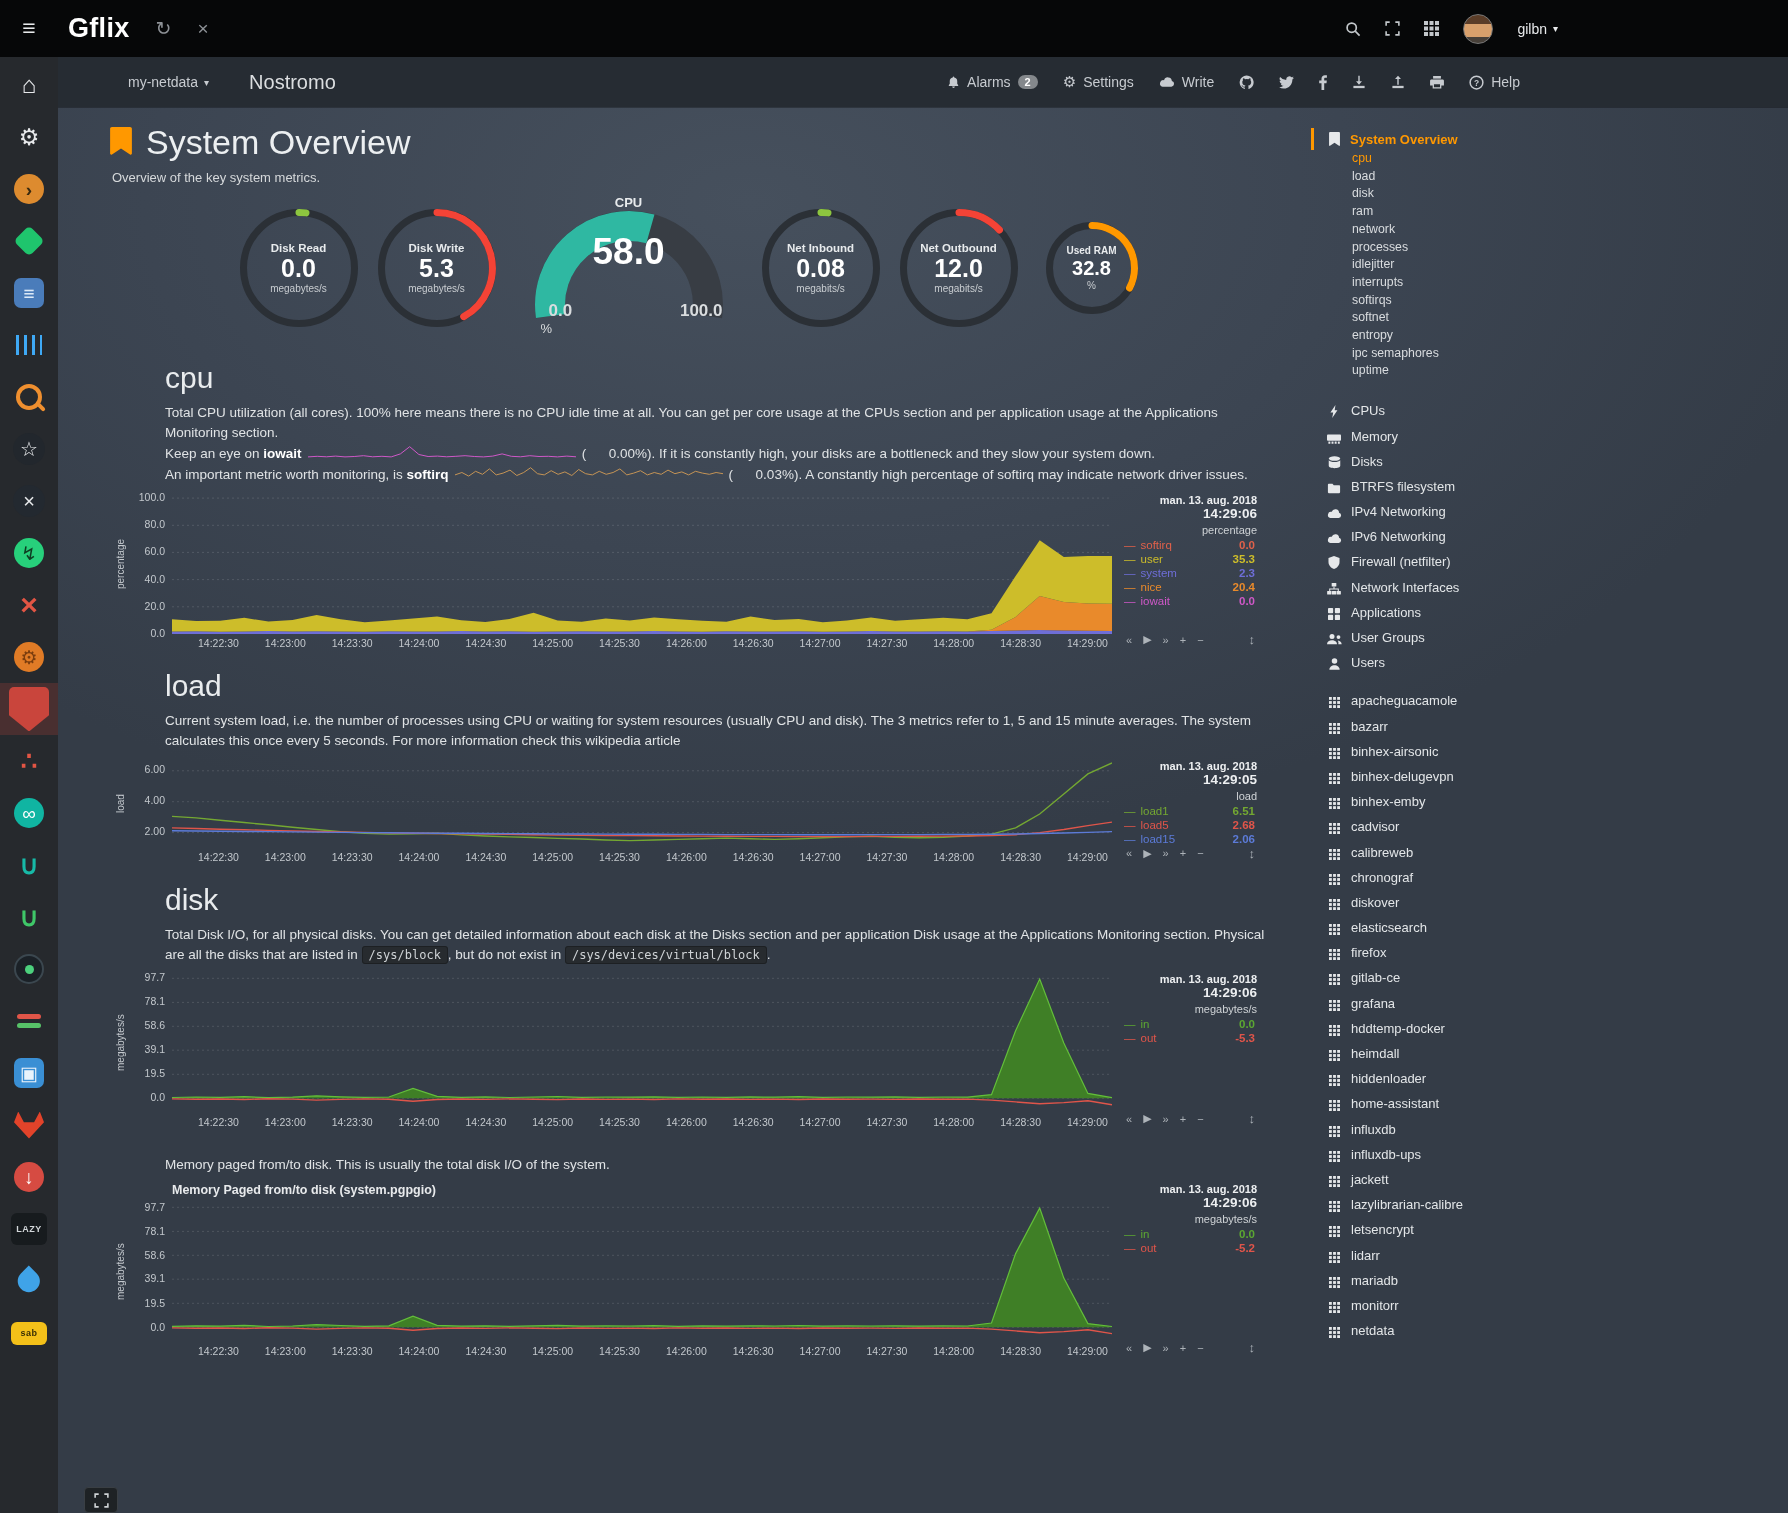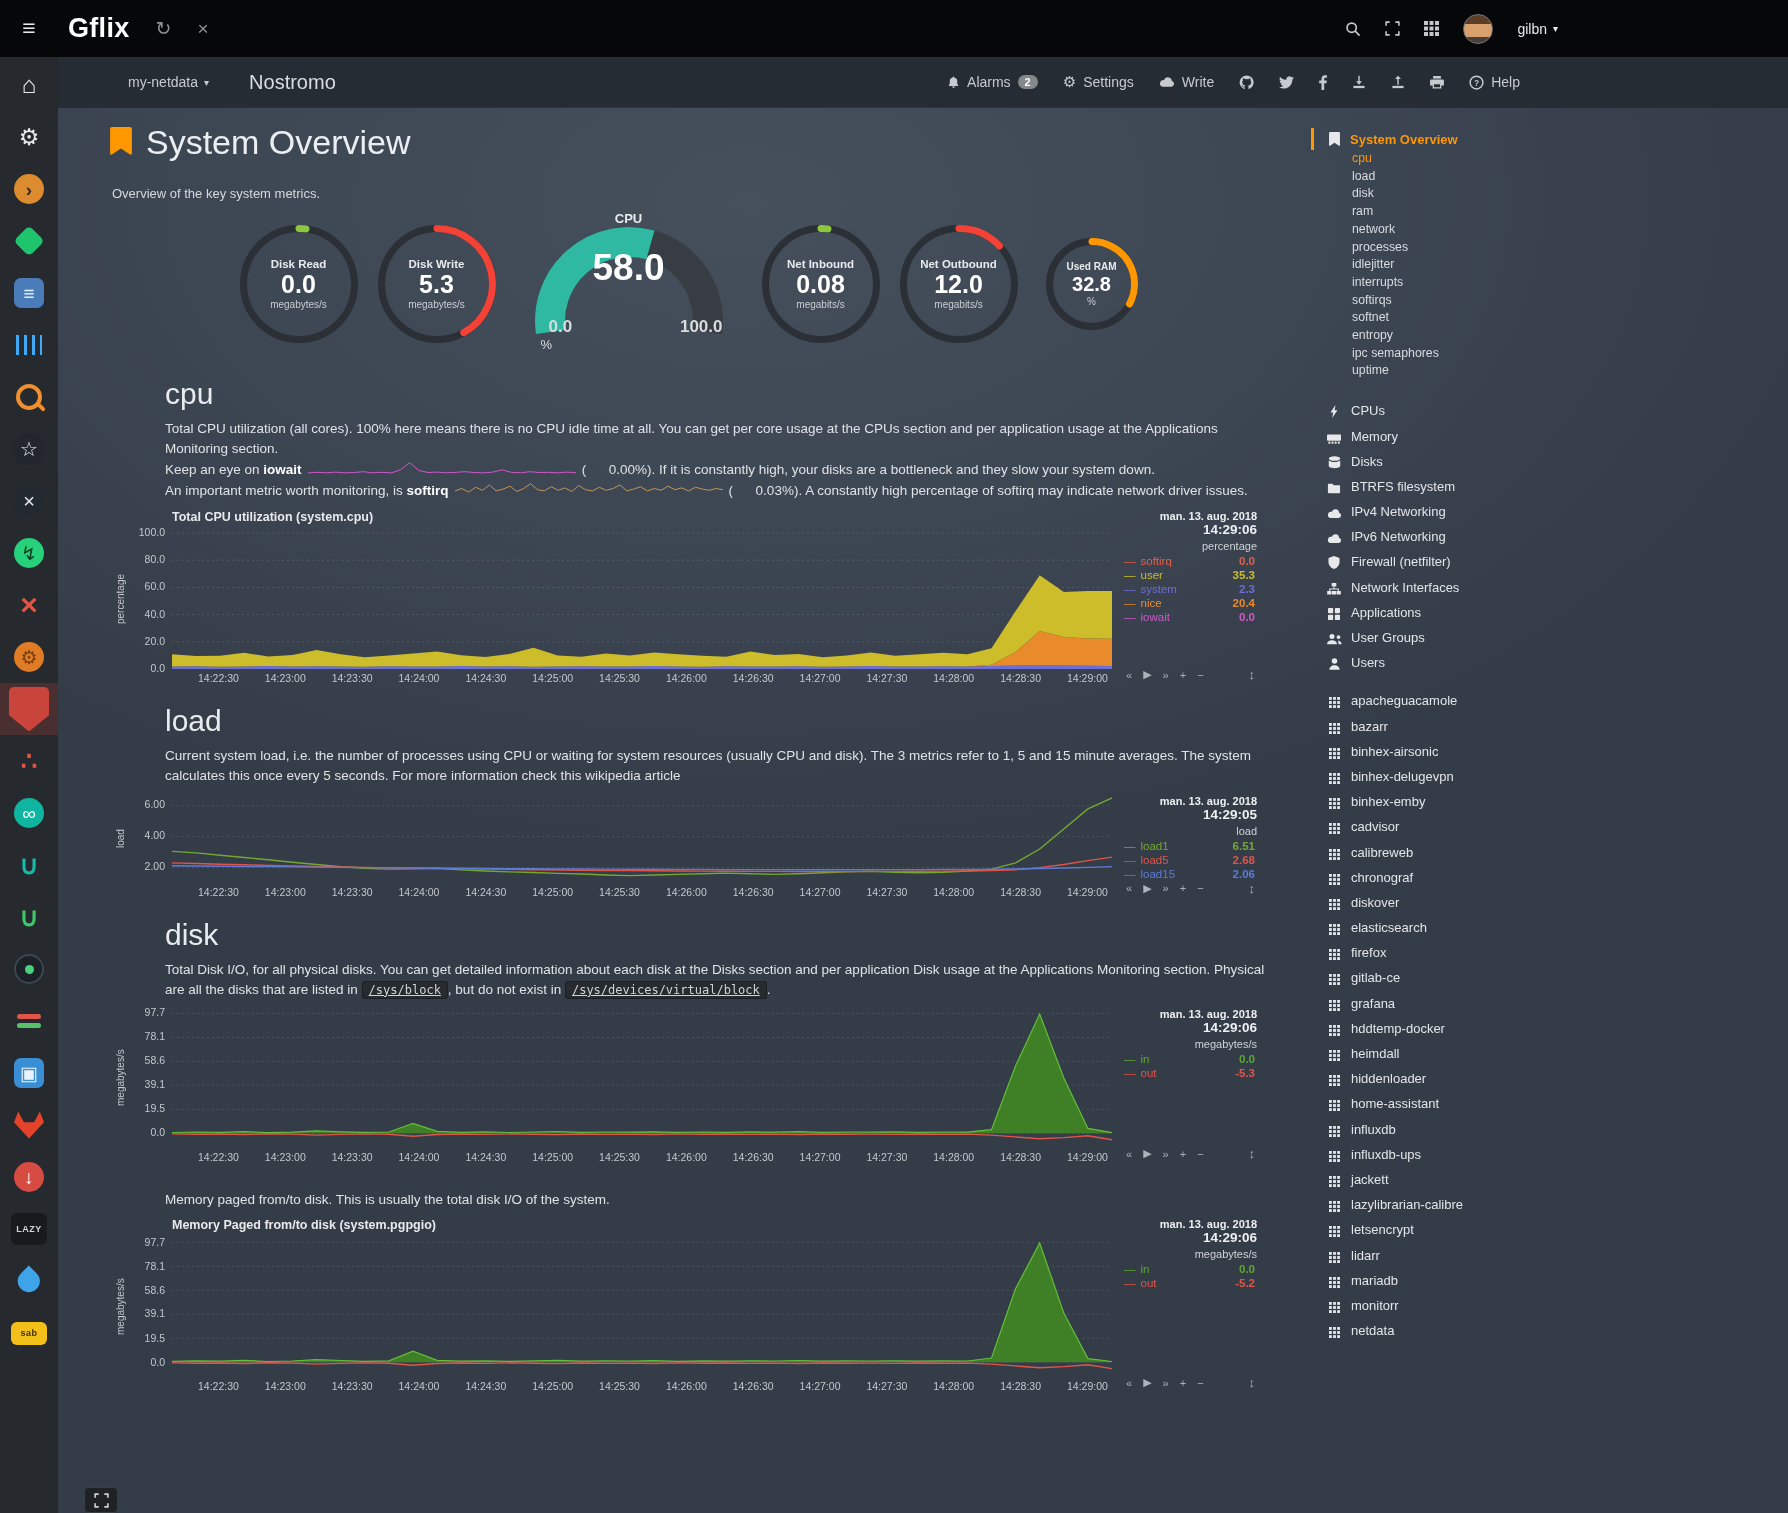--- a/index.html
+++ b/index.html
@@ -36,21 +36,21 @@
   .nav-right{margin-left:auto;margin-right:268px;display:flex;align-items:center;gap:25px;font-size:14px;}
   .nav-item{display:flex;align-items:center;gap:7px;}
   .nico{display:inline-flex;align-items:center;color:#c7cbd0;}
   .nico.gear{font-size:15px;}
   .badge{background:#84888c;color:#fff;font-size:11px;font-weight:bold;border-radius:9px;padding:1px 7px;}
 
   
   .content{padding:16px 0 0 52px;width:1209px;position:relative;}
   .pg-head{display:flex;align-items:center;gap:14px;}
   .pg-head h1{margin:0;font-size:34px;font-weight:400;color:#eceff1;}
-  .pg-sub{font-size:13px;color:#d6d9db;margin-top:24px;margin-left:2px;}
+  .pg-sub{font-size:13px;color:#d6d9db;margin-top:8px;margin-left:2px;}
 
   .gauges{display:flex;align-items:center;justify-content:center;margin-top:10px;height:146px;gap:18px;}
   .pie{position:relative;}
   .pie.sm{margin-left:8px;}
   .pie-txt{position:absolute;inset:0;display:flex;flex-direction:column;align-items:center;justify-content:center;gap:2px;}
   .pie-t{font-size:11.5px;font-weight:bold;color:#e8ebed;}
   .pie-v{font-size:25px;font-weight:bold;color:#fff;line-height:1;}
   .pie.sm .pie-t{font-size:10px;}
   .pie.sm .pie-v{font-size:20px;}
   .pie-u{font-size:10px;color:#c9cdd1;}
@@ -58,21 +58,21 @@
   .gbig-title{position:absolute;top:-2px;width:100%;text-align:center;font-size:13px;font-weight:bold;color:#e8ebed;}
   .gbig-val{position:absolute;top:34px;width:100%;text-align:center;font-size:37px;font-weight:bold;color:#fff;}
   .gbig-min{position:absolute;left:20px;top:104px;font-size:17px;font-weight:bold;color:#d9dcde;}
   .gbig-max{position:absolute;right:6px;top:104px;font-size:17px;font-weight:bold;color:#d9dcde;}
   .gbig-unit{position:absolute;left:12px;top:124px;font-size:13px;color:#d9dcde;}
 
   .sec-h{font-size:30px;color:#e9ecee;font-weight:400;margin:20px 0 8px 55px;}
   .para{margin:6px 0 6px 55px;width:1100px;font-size:13.5px;line-height:1.5;color:#e0e3e5;}
   .para b{color:#fff;}
   .chip{font-family:"DejaVu Sans Mono",monospace;font-size:12px;background:#272b2f;color:#cfd3d6;
-    border:1px solid #1d2023;border-radius:3px;padding:1px 6px;text-decoration:underline;}
+    border:1px solid #1d2023;border-radius:3px;padding:1px 6px;}
   .spark{display:inline-block;vertical-align:middle;margin:0 6px;}
 
   .chart-wrap{margin-left:2px;margin-top:8px;}
   .chart-block{display:grid;grid-template-columns:16px 44px 940px 145px;grid-template-rows:auto auto auto;}
   .ch-ax{grid-column:1;grid-row:2;display:flex;align-items:center;justify-content:center;
     writing-mode:vertical-rl;transform:rotate(180deg);font-size:10px;color:#c3c8cd;}
   .ch-title{grid-column:3;grid-row:1;font-size:12.5px;font-weight:bold;color:#e8eaec;padding-bottom:5px;}
   .ch-y{grid-column:2;grid-row:2;position:relative;font-size:10.5px;color:#c3c8cd;}
   .ch-y div{position:absolute;right:7px;transform:translateY(-55%);}
   .ch-plot{grid-column:3;grid-row:2;}
@@ -399,21 +399,20 @@
       <span>Keep an eye on</span> <b>iowait</b><span class="spark" id="spark-iowait" data-interactable="false"><svg width="268" height="15">
             <polyline points="0.0,12.9 9.2,12.3 18.5,12.8 27.7,12.1 37.0,12.9 46.2,12.5 55.4,11.7 64.7,12.8 73.9,12.3 83.2,12.9 92.4,9.9 101.7,2.7 110.9,10.5 120.1,12.5 129.4,12.1 138.6,12.8 147.9,12.3 157.1,11.7 166.3,12.5 175.6,12.9 184.8,12.1 194.1,9.9 203.3,12.3 212.6,12.8 221.8,11.7 231.0,12.5 240.3,12.3 249.5,12.9 258.8,12.1 268.0,12.8 " fill="none" stroke="#CF58C8" stroke-width="1"></polyline>
           </svg></span><span>(&nbsp;&nbsp;&nbsp;&nbsp;&nbsp;&nbsp;0.00%). If it is constantly high, your disks are a bottleneck and they slow your system down.</span><br>
       <span>An important metric worth monitoring, is</span> <b>softirq</b><span class="spark" id="spark-softirq" data-interactable="false"><svg width="268" height="15">
             <polyline points="0.0,9.9 6.9,7.5 13.7,11.1 20.6,6.3 27.5,9.3 34.4,3.9 41.2,9.9 48.1,8.1 55.0,5.1 61.8,10.5 68.7,7.5 75.6,2.7 82.5,8.7 89.3,9.9 96.2,5.7 103.1,9.3 109.9,6.9 116.8,10.5 123.7,4.5 130.6,8.7 137.4,9.9 144.3,6.3 151.2,9.3 158.1,7.5 164.9,3.9 171.8,9.9 178.7,8.1 185.5,5.7 192.4,9.9 199.3,7.5 206.2,9.3 213.0,5.1 219.9,8.7 226.8,6.9 233.6,9.9 240.5,6.3 247.4,8.1 254.3,9.3 261.1,7.5 268.0,8.7 " fill="none" stroke="#C59455" stroke-width="1"></polyline>
           </svg></span><span>(&nbsp;&nbsp;&nbsp;&nbsp;&nbsp;&nbsp;0.03%). A constantly high percentage of softirq may indicate network driver issues.</span>
     </p>
     <div class="chart-wrap" id="chart-cpu" data-interactable="true">
         <div class="chart-block" data-interactable="false">
           <div class="ch-ax" data-interactable="false">percentage</div>
-          <div class="ch-title" data-interactable="false">Total CPU utilization (system.cpu)</div>
           <div class="ch-y" style="height:140px">
             <div data-interactable="false" style="top:140.0px">0.0</div>
             <div data-interactable="false" style="top:112.8px">20.0</div>
             <div data-interactable="false" style="top:85.6px">40.0</div>
             <div data-interactable="false" style="top:58.4px">60.0</div>
             <div data-interactable="false" style="top:31.3px">80.0</div>
             <div data-interactable="false" style="top:4.1px">100.0</div>
           </div>
           <div class="ch-plot" data-interactable="true">
             <svg width="940" height="140">

